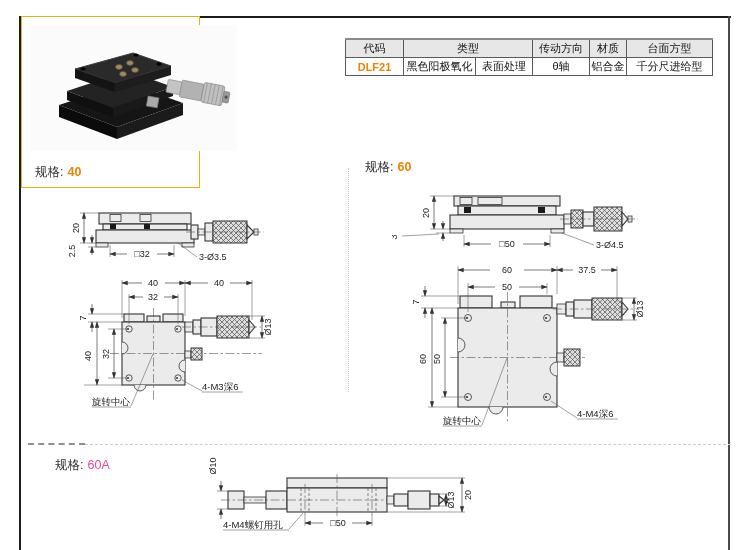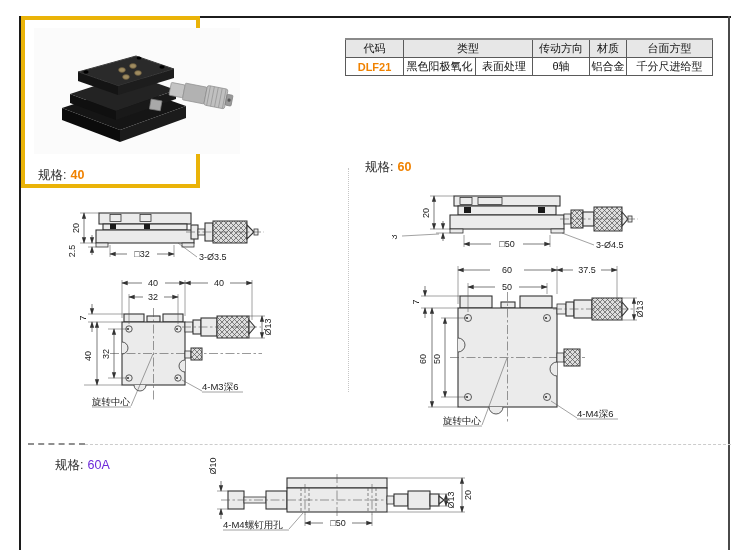--- a/index.html
+++ b/index.html
@@ -1,24 +1,24 @@
 <!DOCTYPE html>
 <html><head>
 <meta charset="utf-8">
 <style>
   html,body{margin:0;padding:0;background:#fff;}
   .page{position:relative;width:748px;height:550px;background:#fff;overflow:hidden;
         font-family:"Liberation Sans",sans-serif;color:#222;}
   .border-line{position:absolute;}
   .photo-box{position:absolute;left:21px;top:16px;width:179px;height:172px;
-             border:4px solid #eab308;background:#fff;box-sizing:border-box;}
+             border:1px solid #eab308;background:#fff;box-sizing:border-box;}
   .spec-label{position:absolute;font-size:12.5px;color:#333;white-space:nowrap;}
   .spec-label .val{margin-left:4px;font-weight:bold;}
   .spec-label .val.orange{color:#F08200;}
-  .spec-label .val.plain{color:#6d28d9;font-weight:normal;}
+  .spec-label .val.plain{color:#ec4899;font-weight:normal;}
   table.spec{position:absolute;left:345px;top:38px;width:367px;border-collapse:collapse;
              table-layout:fixed;font-size:11px;color:#111;}
   table.spec th,table.spec td{border:1px solid #5a5a5a;text-align:center;padding:1px 0;
              height:15px;overflow:hidden;white-space:nowrap;font-weight:normal;}
   table.spec th{background:#e7e7e7;border-top:2px solid #8a8a8a;}
   table.spec td.code{color:#F08200;font-weight:bold;margin-top:16px;}
   .vdots{position:absolute;left:348px;top:168px;height:224px;width:0;
          border-left:1px dotted #c6c6c6;}
   .hdash-dark{position:absolute;left:28px;top:443px;width:57px;border-top:2px dashed #8f8f8f;}
   .hdash-light{position:absolute;left:85px;top:444px;width:646px;border-top:1px dashed #cccccc;}

